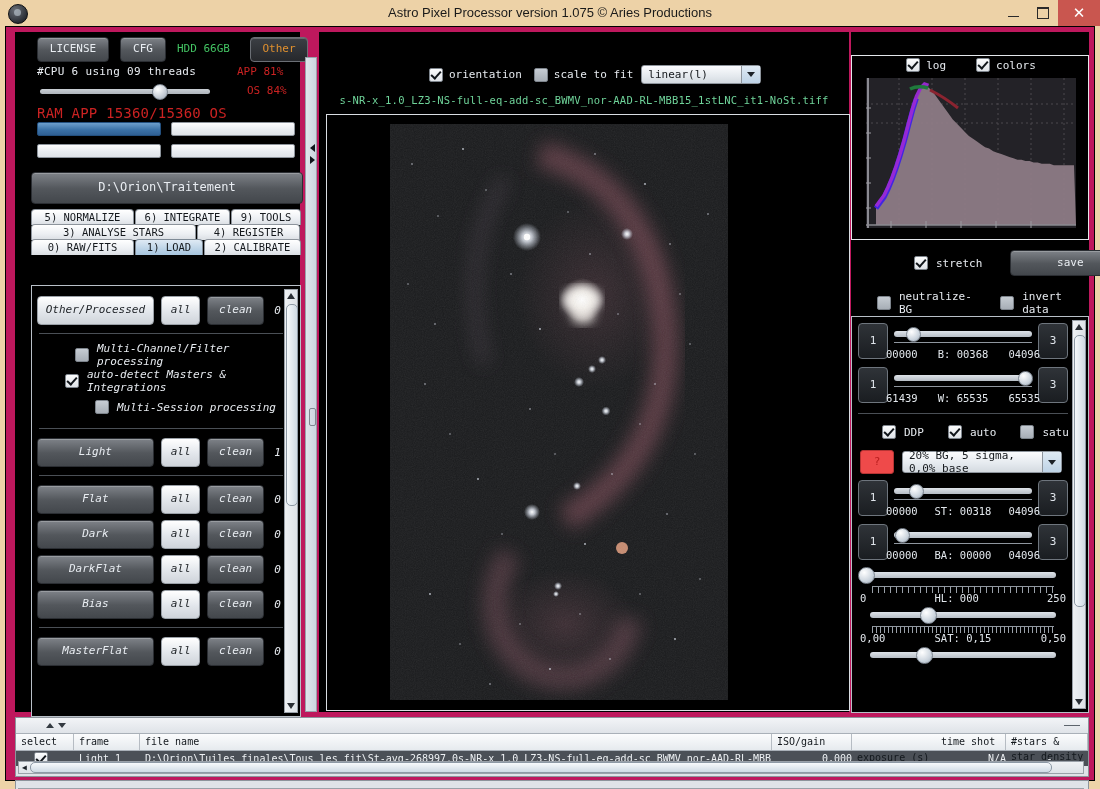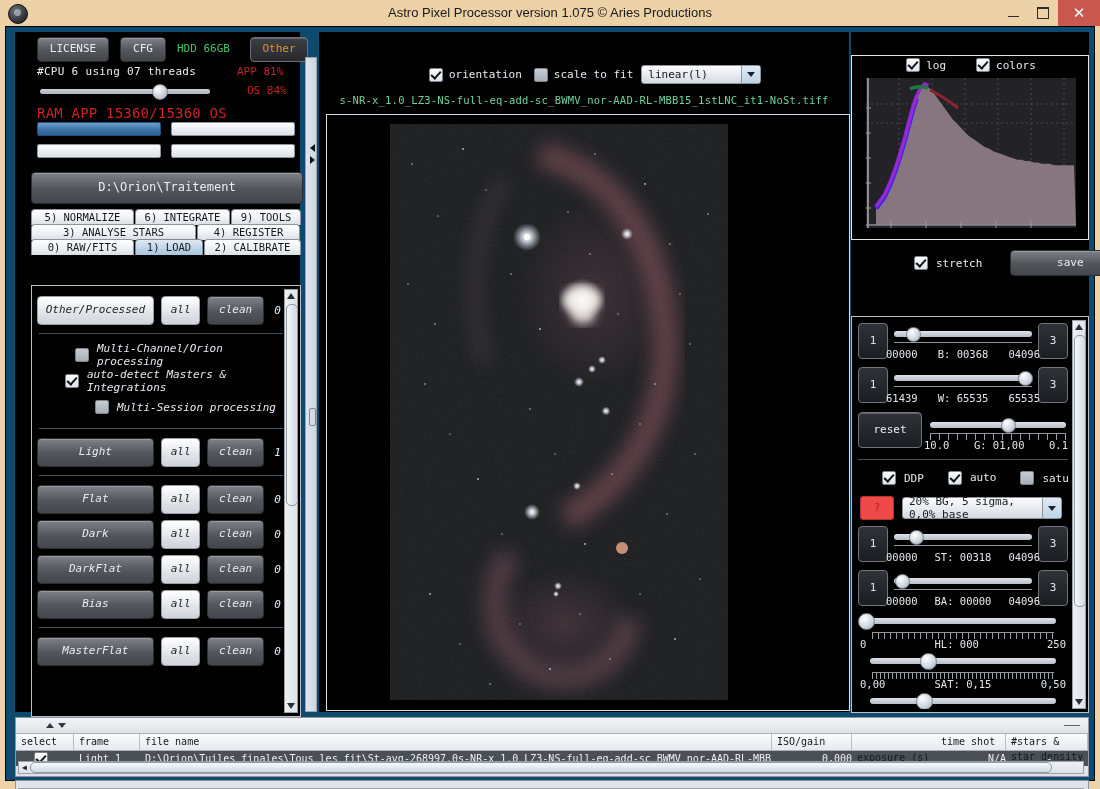--- a/index.html
+++ b/index.html
@@ -36,21 +36,21 @@
   .winbtns{position:absolute;right:0;top:0;height:26px;display:flex;}
   .wb{width:30px;height:26px;display:flex;align-items:center;justify-content:center;
       font-family:"Liberation Sans", sans-serif;font-size:12px;color:#2a2a2a;}
   .wb.close{width:42px;background:#c9564f;color:#fff;font-size:15px;}
   .wb .minglyph{display:block;width:11px;height:1px;background:#2a2a2a;margin-top:7px;}
   .wb .maxglyph{display:block;width:10px;height:9px;border:1px solid #2a2a2a;border-top-width:2px;}
 
   
   .body{
     position:absolute;left:5px;top:26px;width:1090px;height:755px;
-    background:#0c4a6e;border:1px solid #000;box-sizing:border-box;
+    background:#be185d;border:1px solid #000;box-sizing:border-box;
   }
 
   
   .leftpanel{position:absolute;left:9px;top:5px;width:285px;height:680px;background:#000;}
   .btn{
     font-family:"DejaVu Sans Mono", monospace;
     background:linear-gradient(#7e8288,#53575c 52%,#43474c);
     border:1px solid #2b2e33;border-radius:4px;color:#e9edf2;
     font-size:11px;text-align:center;cursor:default;
     box-shadow:inset 0 1px 0 rgba(255,255,255,.22);
@@ -265,21 +265,21 @@
 
     <div class="leftpanel">
 
       <div class="topbtns">
         <div class="btn" id="licenseBtn">LICENSE</div>
         <div class="btn" id="cfgBtn">CFG</div>
         <div class="hddtxt">HDD 66GB</div>
         <div class="btn" id="openglBtn">Other</div>
       </div>
 
-      <div class="cpuline">#CPU 6  using 07 threads</div>
+      <div class="cpuline">#CPU 6  using 09 threads</div>
       <div class="apppct">APP 81%</div>
       <div class="ospct">OS 84%</div>
 
       <div class="cpuslider">
         <div class="trk"></div>
         <div class="knb" style="left:66%"></div>
       </div>
 
       <div class="ramline">RAM  APP 15360/15360      OS 15677/16367</div>
 
@@ -320,21 +320,21 @@
             <div class="btn light lbl">Other/Processed</div>
             <div class="btn light allb">all</div>
             <div class="btn clnb">clean</div>
             <div class="cnt">0</div>
           </div>
 
           <div class="sep"></div>
 
           <div class="chkrow" style="padding-left:38px">
             <span class="chk off"></span>
-            <span>Multi-Channel/Orion processing</span>
+            <span>Multi-Channel/Filter processing</span>
           </div>
           <div class="chkrow" style="padding-left:28px">
             <span class="chk on"></span>
             <span>auto-detect Masters &amp; Integrations</span>
           </div>
           <div class="chkrow" style="padding-left:58px">
             <span class="chk off"></span>
             <span>Multi-Session processing</span>
           </div>
 
@@ -571,20 +571,30 @@
       </div>
 
       <div class="stretchrow">
         <span class="c">
           <span class="chk on"></span>
           <span>stretch</span>
         </span>
         <span class="btn" id="saveBtn" style="position:relative;left:28px;top:0;display:inline-block;width:118px;height:24px;line-height:23px;">save</span>
       </div>
 
+      <div class="neuterow">
+        <span class="a">
+          <span class="chk off"></span>
+          <span>neutralize-BG</span>
+        </span>
+        <span class="b">
+          <span class="chk off"></span>
+          <span>invert data</span>
+        </span>
+      </div>
 
       <div class="ctlbox">
         <div class="ctlinner">
 
           <div class="sl-unit">
             <div class="sq l">1</div>
             <div class="sl-track">
               <div class="t"></div>
               <div class="k" style="left:9%"></div>
             </div>
@@ -605,42 +615,29 @@
             </div>
             <div class="tickbar"></div>
             <div class="sq r">3</div>
             <div class="lbls">
               <span>61439</span>
               <span>W: 65535</span>
               <span>65535</span>
             </div>
           </div>
 
-          <div class="resetrow">
-            <div class="btn" id="resetBtn">reset</div>
-            <div class="sl-track" style="left:74px;right:4px;top:9px;">
-              <div class="t"></div>
-              <div class="k" style="left:52%"></div>
-            </div>
-            <div class="tickbar" style="left:74px;right:4px;top:24px;height:6px;background:repeating-linear-gradient(90deg,#9aa1a9 0 1px,transparent 1px 9px);"></div>
-            <div class="lbls" style="left:68px;right:2px;top:30px;">
-              <span>10.0</span>
-              <span>G: 01,00</span>
-              <span>0.1</span>
-            </div>
-          </div>
 
           <div class="ctl-sep"></div>
 
           <div class="ddprow">
             <span style="display:flex;align-items:center">
               <span class="chk on"></span>
               <span>DDP</span>
             </span>
-            <span style="display:flex;">
+            <span style="display:flex;align-items:center">
               <span class="chk on"></span>
               <span>auto</span>
             </span>
             <span style="display:flex;align-items:center">
               <span class="chk off"></span>
               <span>saturation</span>
             </span>
           </div>
 
           <div class="cmborow">

